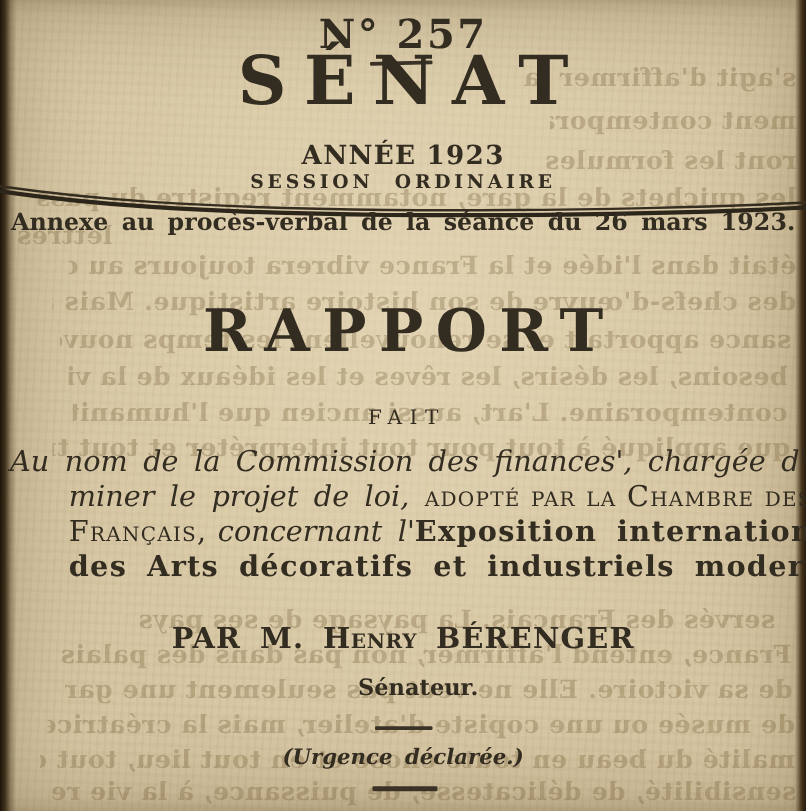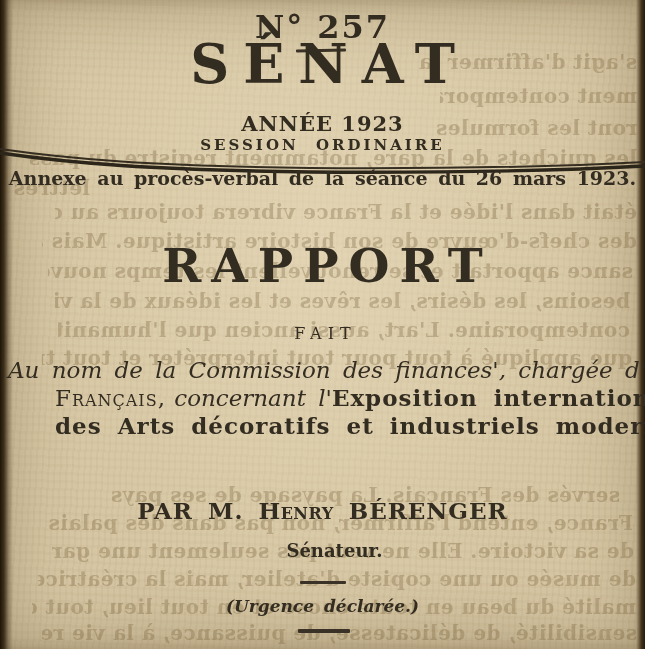--- a/index.html
+++ b/index.html
@@ -100,20 +100,21 @@
     <path d="M0,11 C70,21 150,28 310,30 C470,31 590,27 645,24" fill="none" stroke="#2c251a" stroke-width="3.4"></path>
   </svg>
 
   <div class="abs ctr annexe main">Annexe au procès-verbal de la séance du 26 mars 1923.</div>
 
   <div class="abs ctr rapport main">RAPPORT</div>
   <div class="abs ctr fait main">FAIT</div>
 
   <div class="abs para main">
     <div class="ln"><span class="it">Au nom de la Commission des finances', chargée d'exa-</span></div>
+    <div class="ln indent"><span class="it">miner le projet de loi, </span><span class="sc">adopté par la Chambre des</span></div>
     <div class="ln indent"><span class="sc">Français, </span><span class="it">concernant l'</span><span class="bd">Exposition internationale</span></div>
     <div class="ln indent"><span class="bd">des Arts décoratifs et industriels modernes,</span></div>
   </div>
 
   <div class="abs ctr author main">
     <span>PAR M. </span><span class="sc">Henry</span><span> BÉRENGER</span>
   </div>
   <div class="abs ctr senateur main">Sénateur.</div>
 
   <div class="abs rule-sm rule-a main"></div>

